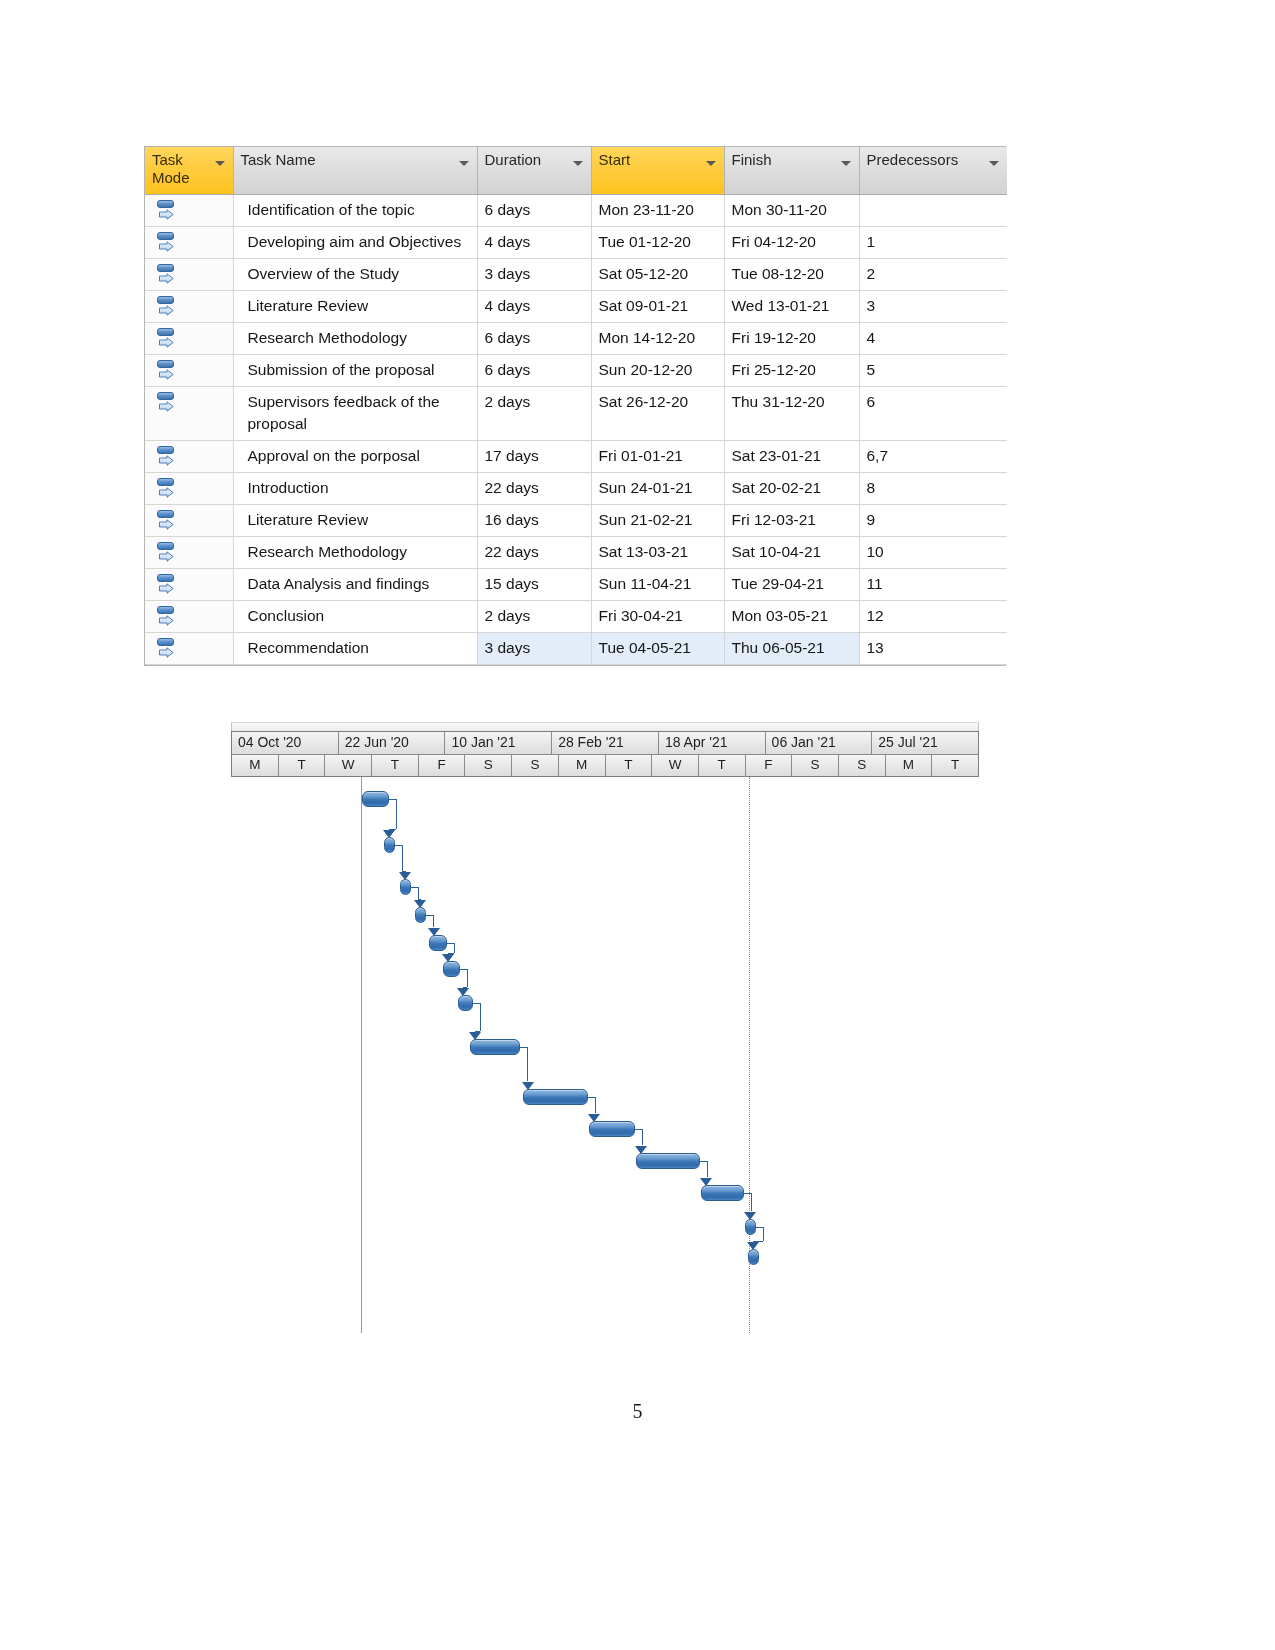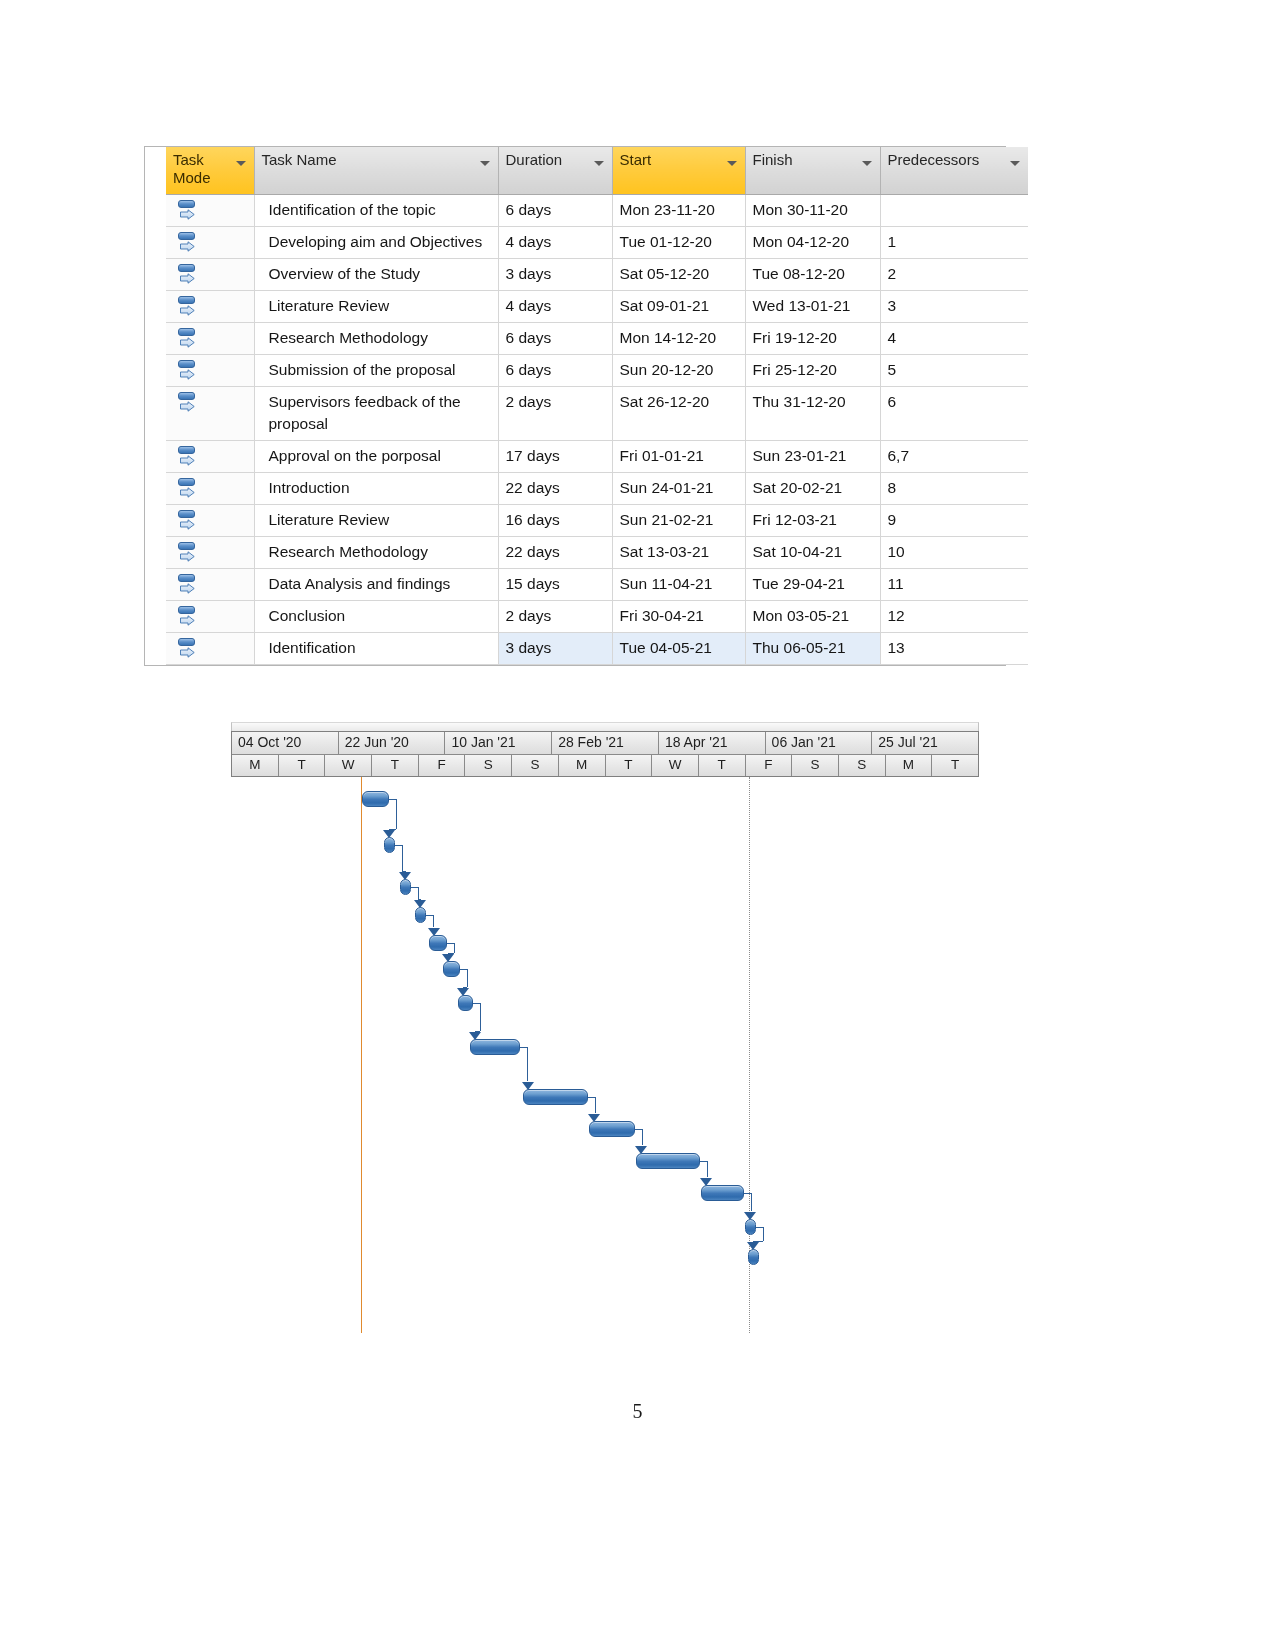--- a/index.html
+++ b/index.html
@@ -24,21 +24,20 @@
     border: 1px solid #b5b5b5;
     box-sizing: border-box;
     background: #ffffff;
   }
   table.task-table {
     border-collapse: collapse;
     width: 100%;
     table-layout: fixed;
     font-size: 15.5px;
     color: #1a1a1a;
-    margin-left: 21px;
   }
   table.task-table col.c-mode   { width: 88px; }
   table.task-table col.c-name   { width: 244px; }
   table.task-table col.c-dur    { width: 114px; }
   table.task-table col.c-start  { width: 133px; }
   table.task-table col.c-finish { width: 135px; }
   table.task-table col.c-pred   { width: 148px; }
 
   table.task-table thead th {
     background: linear-gradient(to bottom, #e9e9e9 0%, #dcdcdc 52%, #d2d2d2 100%);
@@ -321,21 +320,21 @@
                     <stop offset="1" stop-color="#bed5ee"></stop>
                   </linearGradient>
                 </defs>
                 <path d="M0.5 3 L8 3 L8 0.8 L14.2 5.5 L8 10.2 L8 8 L0.5 8 Z" fill="url(#ag)" stroke="#3e74b0" stroke-width="0.9" stroke-linejoin="round"></path>
               </svg>
             </span>
           </td>
           <td class="cell-name">Developing aim and Objectives</td>
           <td class="">4 days</td>
           <td class="">Tue 01-12-20</td>
-          <td class="">Mon 04-12-20</td>
+          <td class="">Fri 04-12-20</td>
           <td>1</td>
         </tr>
         <tr>
           <td class="cell-mode">
             <span class="mode-icon">
               <span class="bar"></span>
               <svg class="arrow" viewBox="0 0 15 11">
                 <defs>
                   <linearGradient id="ag" x1="0" y1="0" x2="0" y2="1">
                     <stop offset="0" stop-color="#eaf2fb"></stop>
@@ -447,21 +446,21 @@
                     <stop offset="1" stop-color="#bed5ee"></stop>
                   </linearGradient>
                 </defs>
                 <path d="M0.5 3 L8 3 L8 0.8 L14.2 5.5 L8 10.2 L8 8 L0.5 8 Z" fill="url(#ag)" stroke="#3e74b0" stroke-width="0.9" stroke-linejoin="round"></path>
               </svg>
             </span>
           </td>
           <td class="cell-name">Approval on the porposal</td>
           <td class="">17 days</td>
           <td class="">Fri 01-01-21</td>
-          <td class="">Sun 23-01-21</td>
+          <td class="">Sat 23-01-21</td>
           <td>6,7</td>
         </tr>
         <tr>
           <td class="cell-mode">
             <span class="mode-icon">
               <span class="bar"></span>
               <svg class="arrow" viewBox="0 0 15 11">
                 <defs>
                   <linearGradient id="ag" x1="0" y1="0" x2="0" y2="1">
                     <stop offset="0" stop-color="#eaf2fb"></stop>
@@ -570,21 +569,21 @@
                 <defs>
                   <linearGradient id="ag" x1="0" y1="0" x2="0" y2="1">
                     <stop offset="0" stop-color="#eaf2fb"></stop>
                     <stop offset="1" stop-color="#bed5ee"></stop>
                   </linearGradient>
                 </defs>
                 <path d="M0.5 3 L8 3 L8 0.8 L14.2 5.5 L8 10.2 L8 8 L0.5 8 Z" fill="url(#ag)" stroke="#3e74b0" stroke-width="0.9" stroke-linejoin="round"></path>
               </svg>
             </span>
           </td>
-          <td class="cell-name">Identification</td>
+          <td class="cell-name">Recommendation</td>
           <td class="sel">3 days</td>
           <td class="sel">Tue 04-05-21</td>
           <td class="sel">Thu 06-05-21</td>
           <td>13</td>
         </tr>
       </tbody>
   </table>
 </div>
 
 <div class="gantt">

